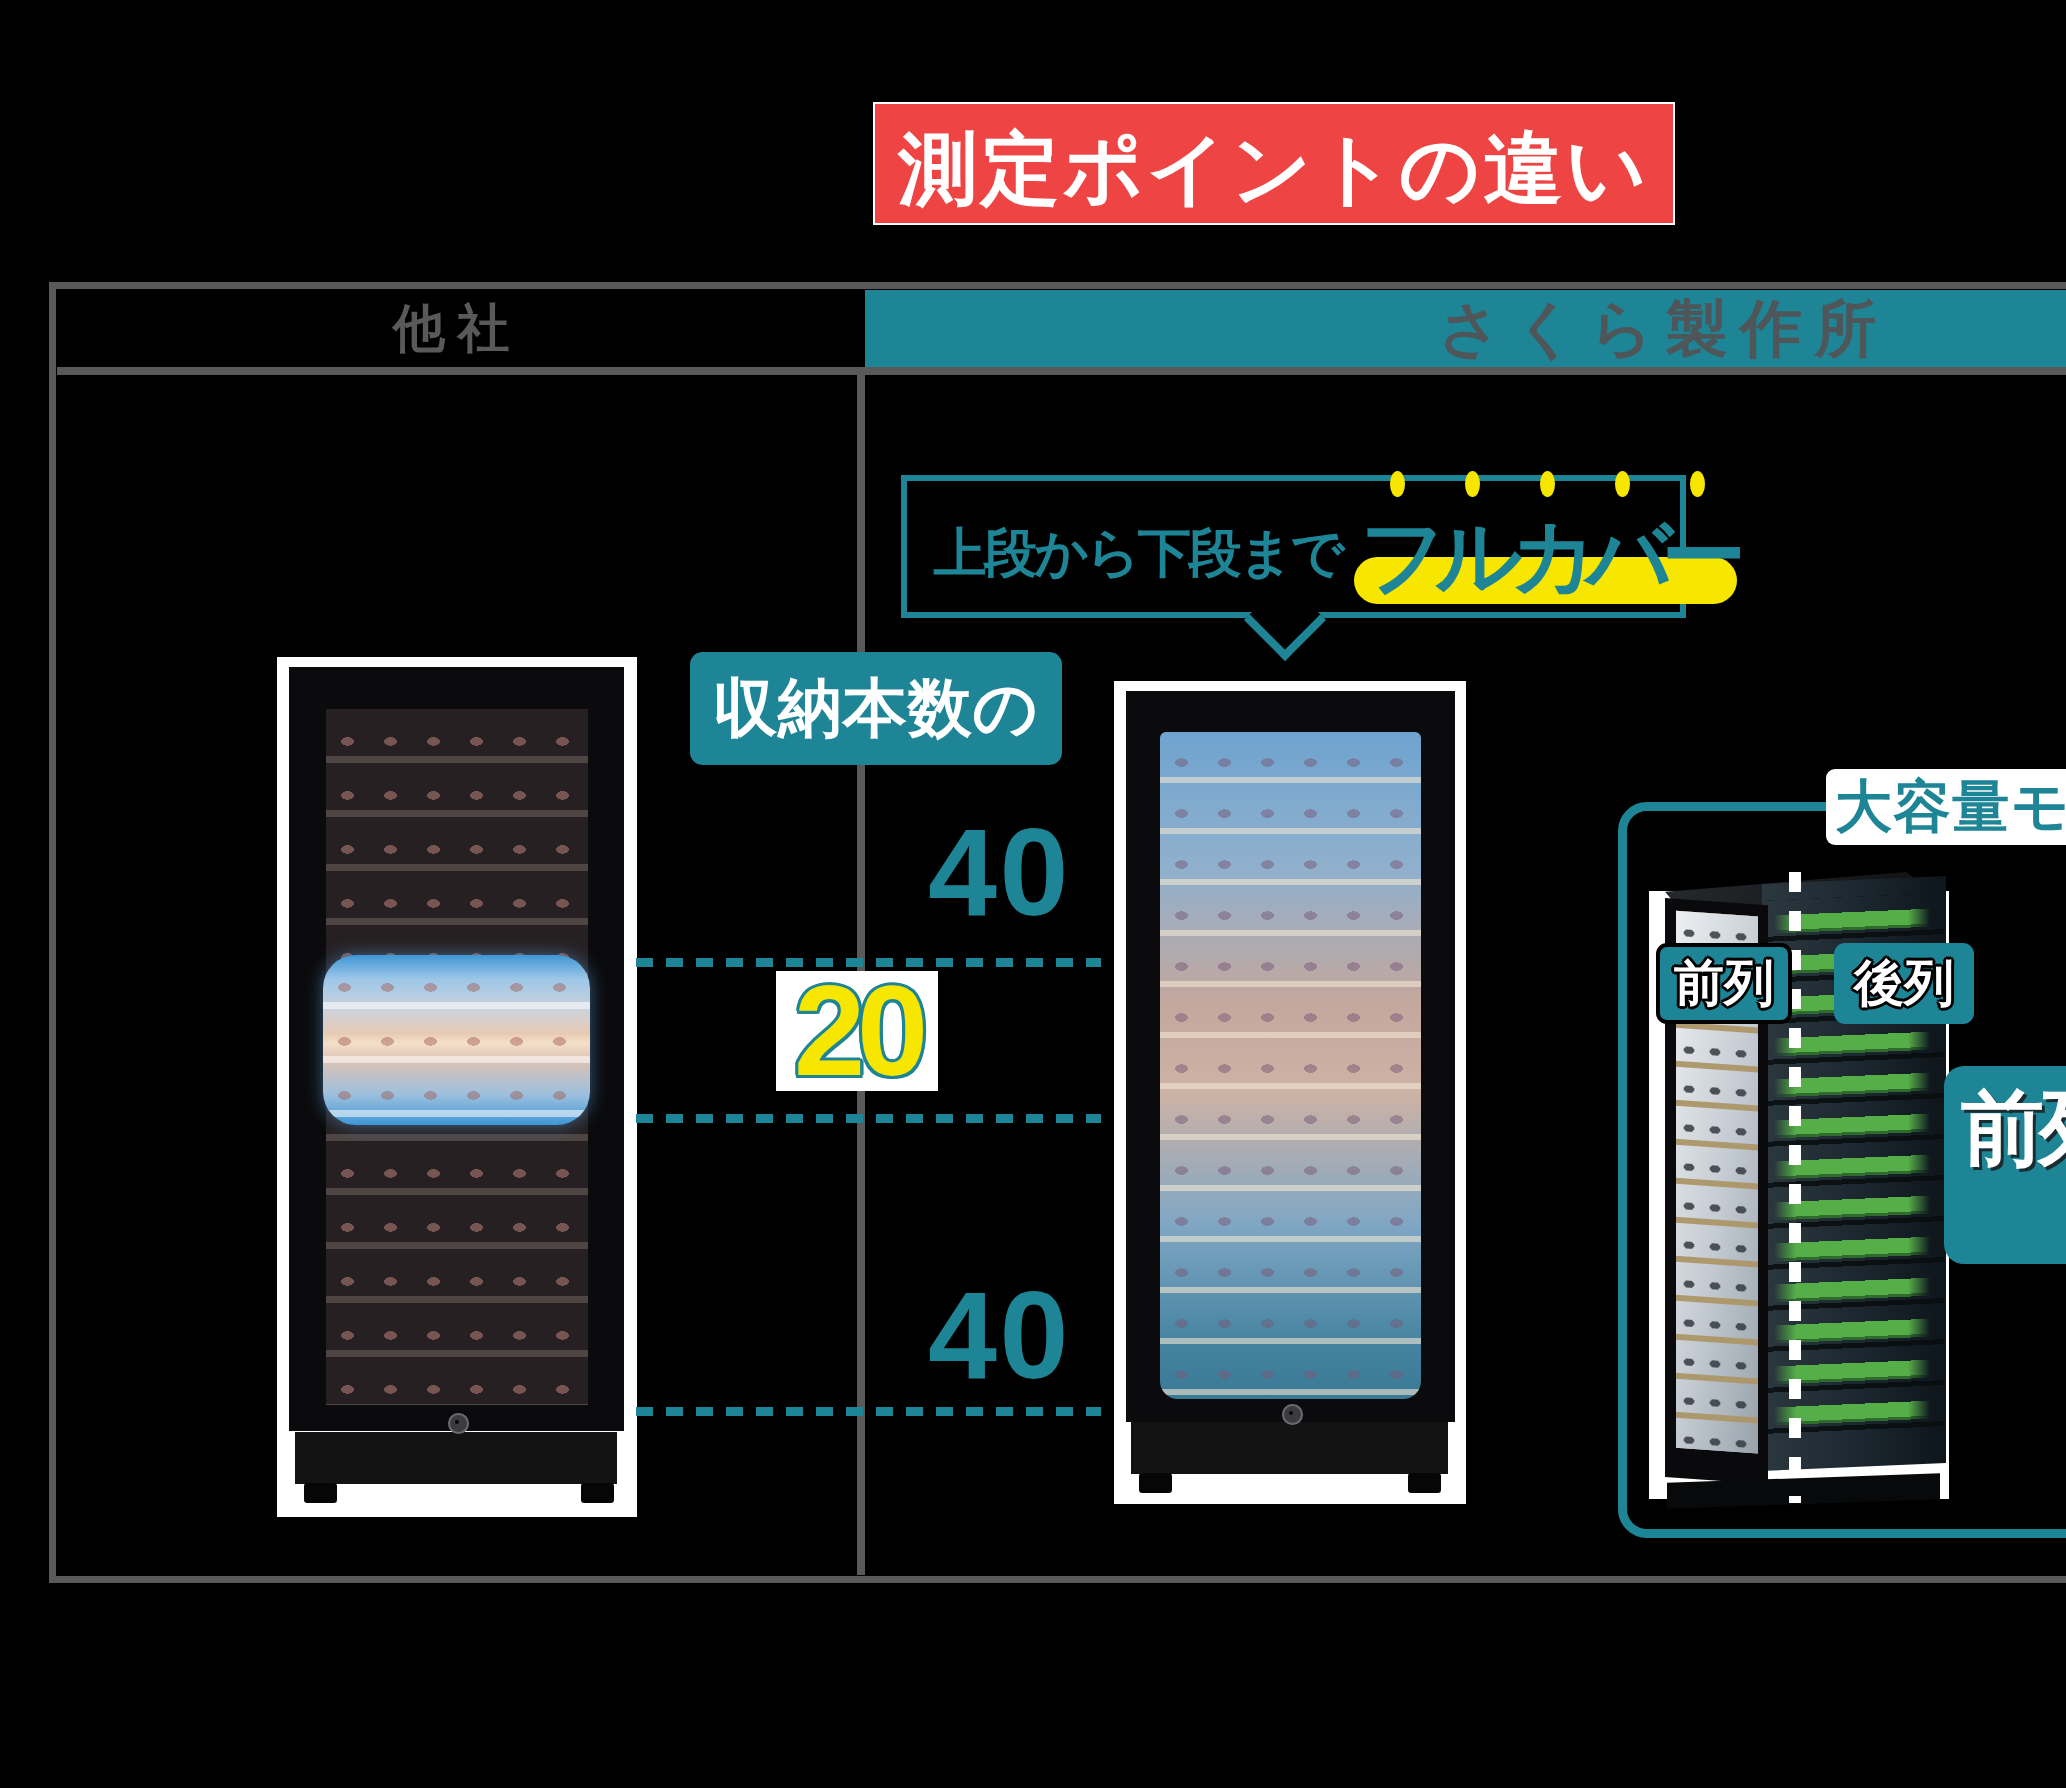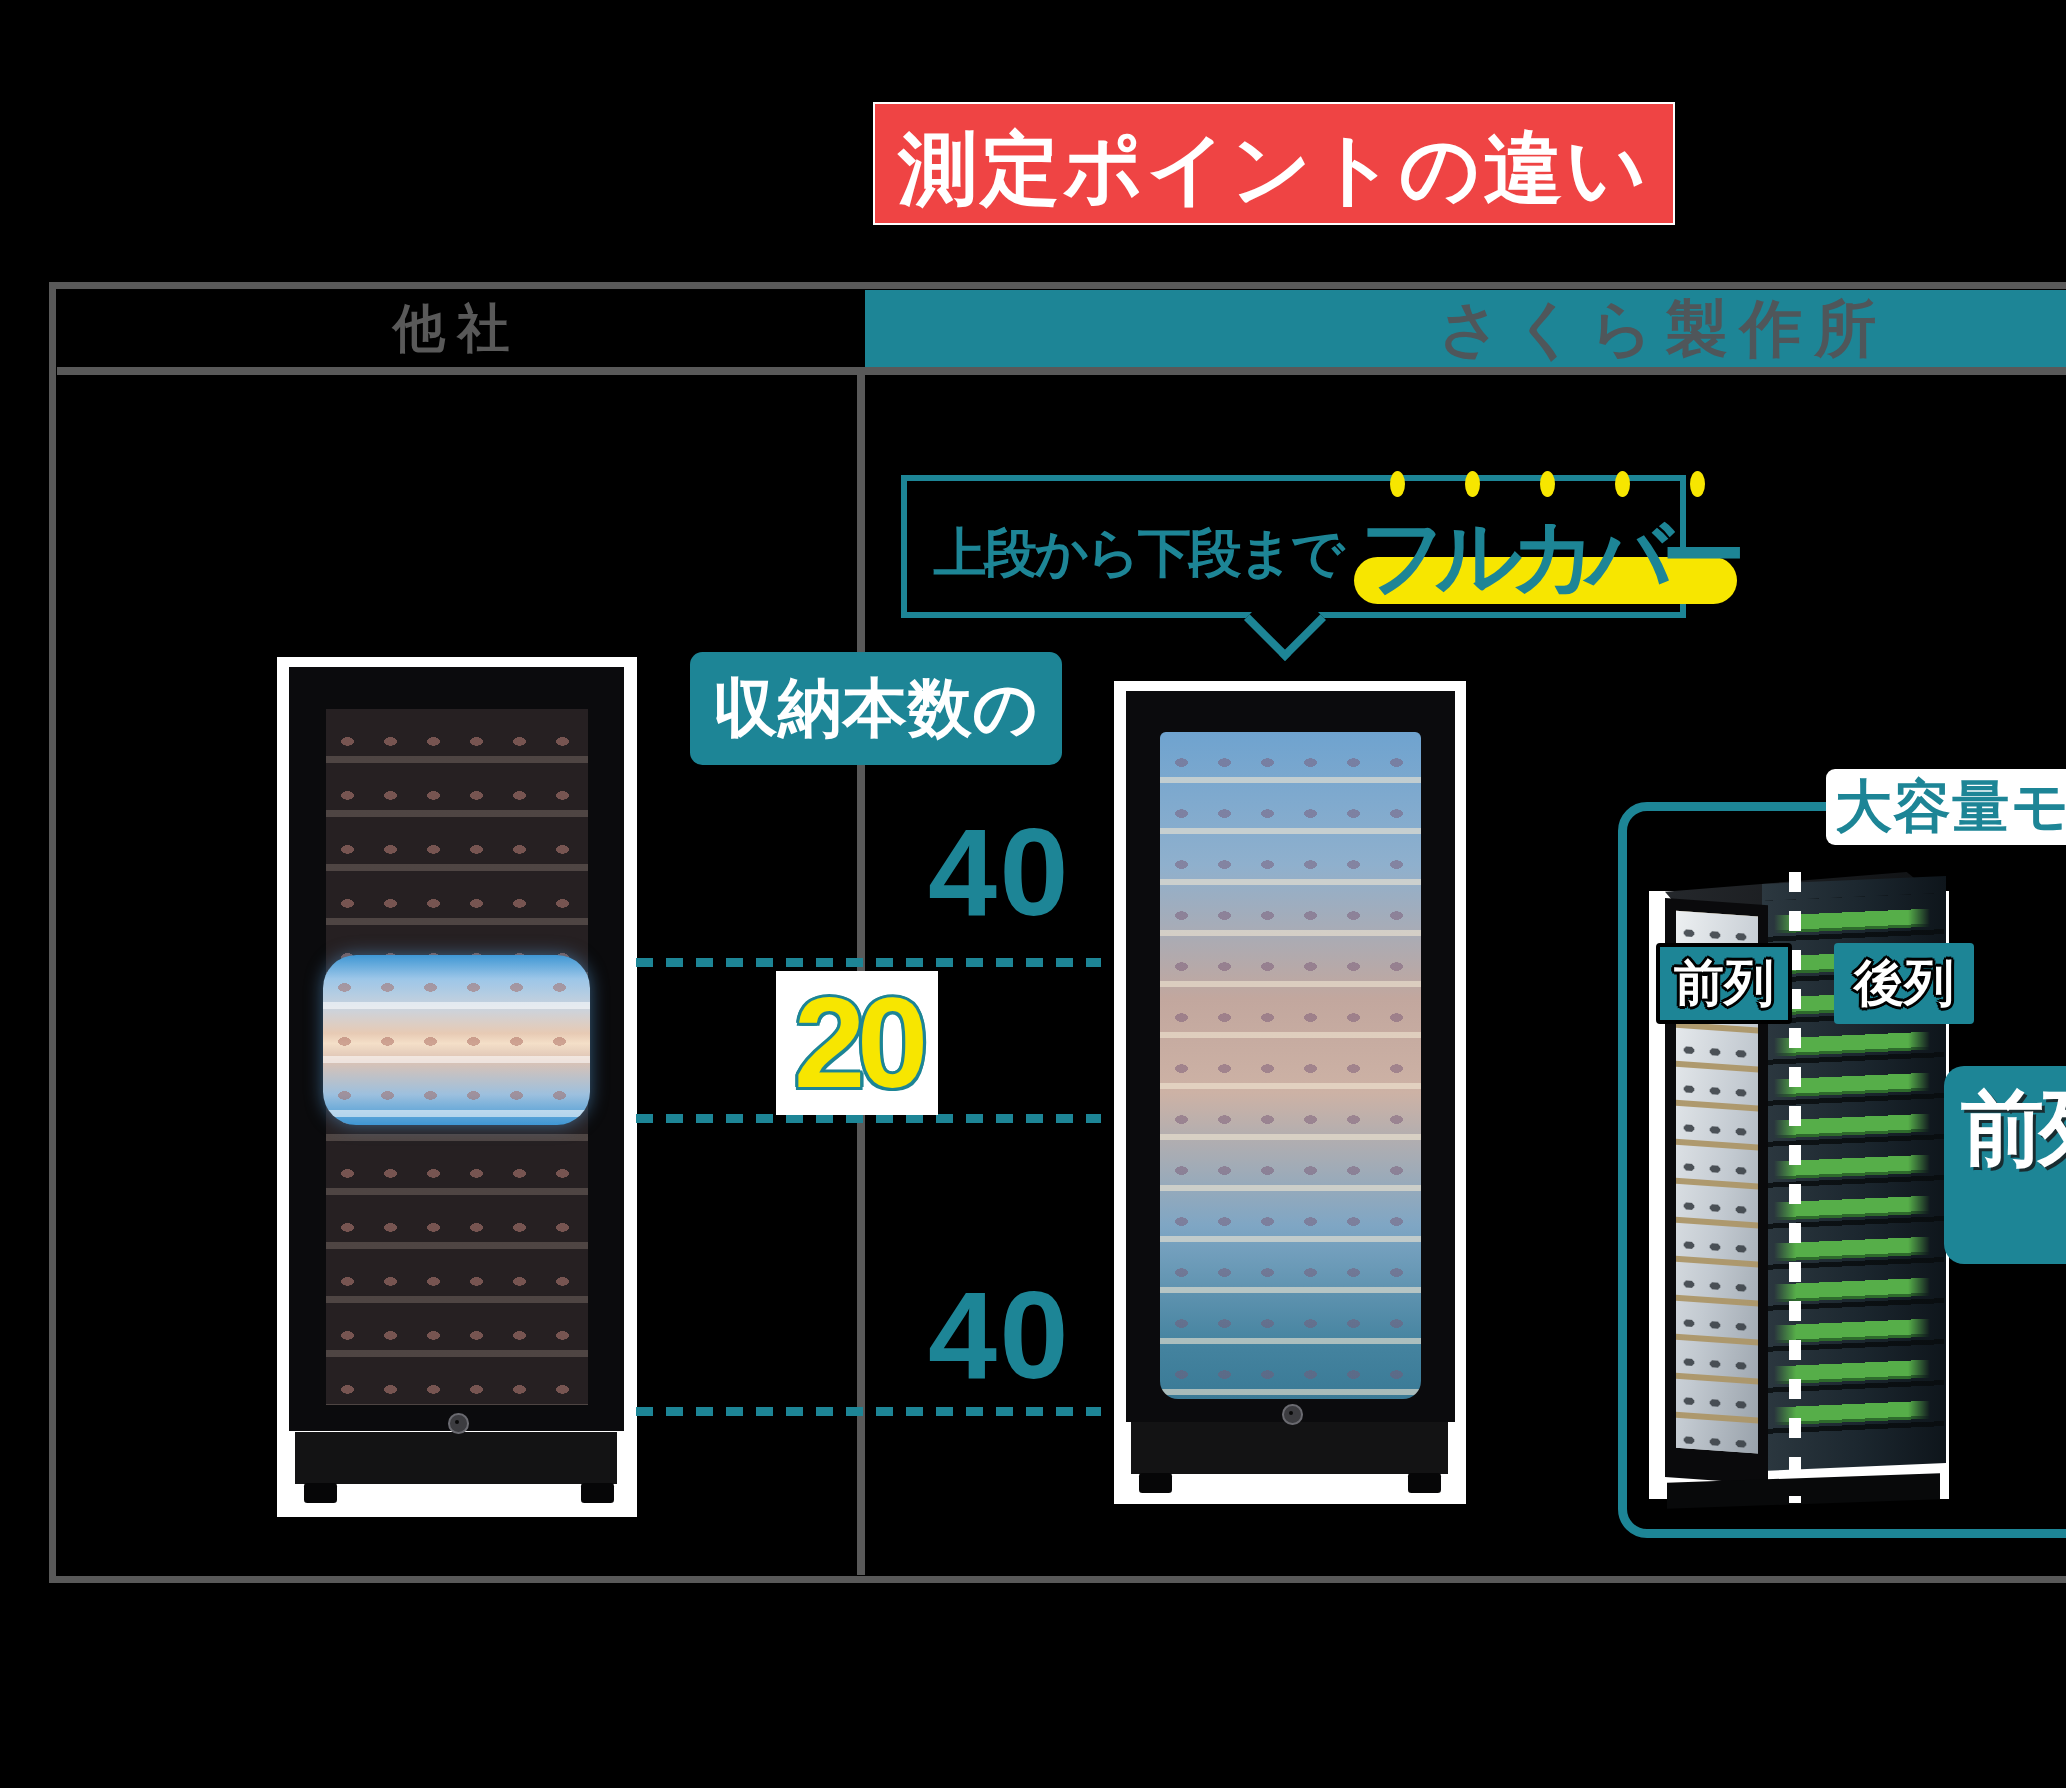--- a/index.html
+++ b/index.html
@@ -55,21 +55,21 @@
       linear-gradient(180deg,#6fa3cf 0%,#8fb0cd 20%,#c2a79e 40%,#cdb2a5 54%,#7fa6c4 74%,#44839f 92%,#3a7a96 100%);
     background-size:43px 51px,100% 51px,100% 100%;}
   .cab-sakura{left:1126px;top:691px;width:329px;height:731px;}
   .plinth-sakura{left:1131px;top:1422px;width:317px;height:52px;background:#131314;}
 
   
   .zone-line{height:9px;background:repeating-linear-gradient(90deg,#1d8596 0 17.4px,transparent 17.4px 30px);}
 
   
   .count{width:174px;text-align:right;font-size:124px;line-height:1;color:#1d8596;font-weight:800;letter-spacing:2.5px;}
-  .count-mid-box{left:776px;top:971px;width:162px;height:144px;background:#ffffff;
+  .count-mid-box{left:776px;top:971px;width:162px;height:120px;background:#ffffff;
     display:flex;align-items:center;justify-content:center;}
   .count-mid-box span{font-size:128px;font-weight:800;color:#f7e600;letter-spacing:-8.3px;line-height:1;
     text-shadow:3.3px 0 #1d8596,-3.3px 0 #1d8596,0 3.3px #1d8596,0 -3.3px #1d8596,2.5px 2.5px #1d8596,-2.5px -2.5px #1d8596,2.5px -2.5px #1d8596,-2.5px 2.5px #1d8596;}
   .storage-label{left:690px;top:652px;width:372px;height:113px;background:#1d8596;border-radius:12.4px;
     display:flex;align-items:center;justify-content:center;}
   .storage-label span{color:#ffffff;font-size:64px;font-weight:800;letter-spacing:0.8px;}
 
   
   .callout{left:901px;top:475px;width:785px;height:143px;border:6.6px solid #1d8596;box-sizing:border-box;
     background:#000;display:flex;align-items:flex-end;padding:0 20.7px 14px 26.4px;}
@@ -106,21 +106,21 @@
     background-color:#c3cad1;
     background-image:
       radial-gradient(ellipse 9px 6.2px at 50% 55%, rgba(52,58,64,0.85) 0 60%, transparent 62%),
       repeating-linear-gradient(180deg, rgba(0,0,0,0) 0 33px, rgba(172,150,104,0.95) 33px 39px),
       linear-gradient(100deg,#edf0f2 0%,#c3cad1 55%,#99a2ab 100%);
     background-size:26px 39px,100% 39px,100% 100%;}
   .bc-base{position:absolute;left:1.7px;bottom:0;width:273px;height:26px;background:#08090a;transform:skewY(-2deg);}
   .bc-dash{position:absolute;left:124px;top:0;width:11.6px;height:631px;
     background:repeating-linear-gradient(180deg,#ffffff 0 20px,transparent 20px 39px);z-index:3;}
 
-  .row-badge{height:81px;border-radius:4px;background:#1d8596;display:flex;align-items:center;justify-content:center;z-index:7;box-sizing:border-box;}
+  .row-badge{height:81px;border-radius:11px;background:#1d8596;display:flex;align-items:center;justify-content:center;z-index:7;box-sizing:border-box;}
   .row-badge span{color:#fff;font-size:50px;font-weight:800;
     text-shadow:2.9px 0 #000,-2.9px 0 #000,0 2.9px #000,0 -2.9px #000,2.1px 2.1px #000,-2.1px -2.1px #000,2.1px -2.1px #000,-2.1px 2.1px #000;}
   .badge-front{left:1656px;top:943px;width:136px;border:4.1px solid #000;}
   .badge-back{left:1834px;top:943px;width:140px;}
 
   .note-box{left:1944px;top:1066px;width:426px;height:198px;background:#1d8596;border-radius:20px;z-index:7;
     display:flex;flex-direction:column;justify-content:center;box-sizing:border-box;padding:4.1px 16.5px 5.8px 16.5px;}
   .note-main{color:#fff;font-size:83px;font-weight:800;letter-spacing:-5px;text-align:center;line-height:1.05;
     text-shadow:2.9px 3.3px 0 rgba(25,28,30,0.85);}
   .note-sub{color:#fff;font-size:49px;font-weight:800;text-align:right;padding-right:11.6px;margin-top:5.8px;}

